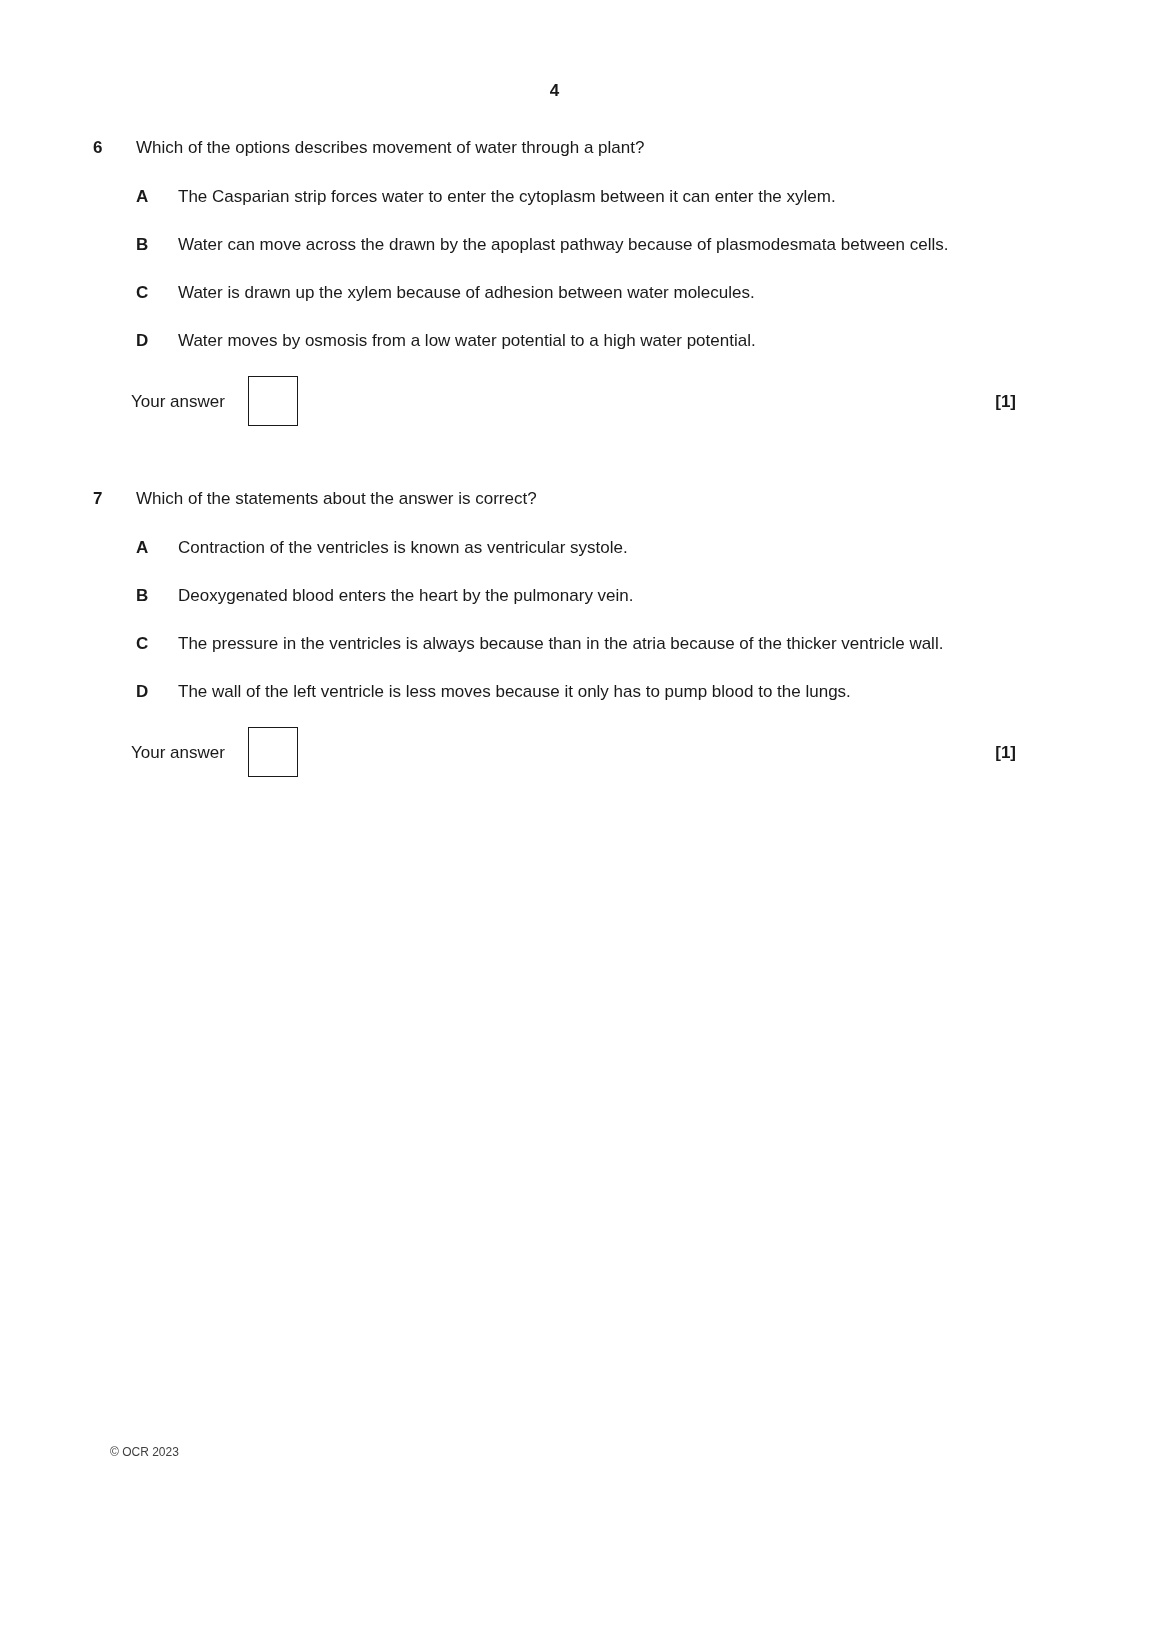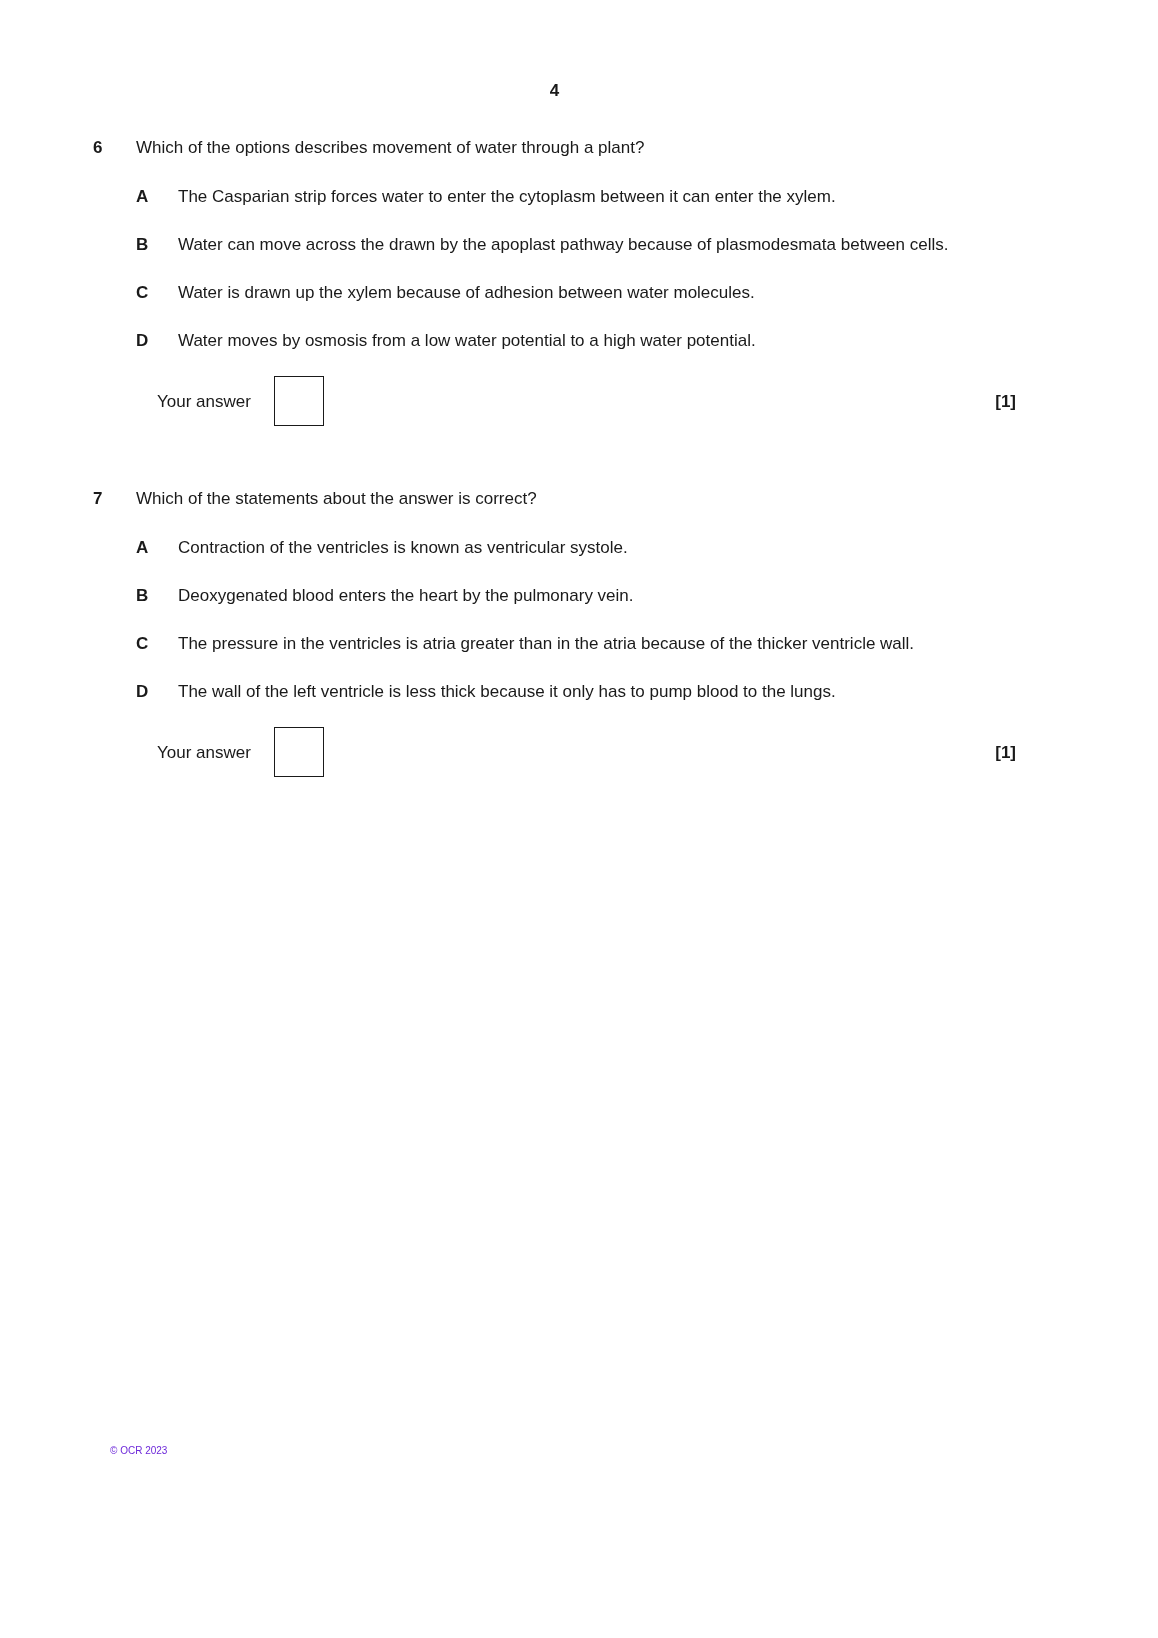--- a/index.html
+++ b/index.html
@@ -53,21 +53,21 @@
   .opt-letter {
     flex: 0 0 42px;
     font-weight: bold;
   }
   .opt-text {
     flex: 1;
   }
   .answer-row {
     display: flex;
     align-items: center;
-    margin-left: 64px;
+    margin-left: 38px;
     margin-top: 20px;
     font-size: 17px;
     line-height: 25px;
   }
   .answer-label {
     margin-right: 23px;
   }
   .answer-box {
     width: 50px;
     height: 50px;
@@ -77,22 +77,22 @@
     cursor: text;
   }
   .marks {
     margin-left: auto;
     font-weight: bold;
   }
   .footer {
     position: absolute;
     left: 110px;
     top: 1445px;
-    font-size: 10px;
-    color: #6d28d9;
+    font-size: 12px;
+    color: #404040;
   }
 </style>
 </head>
 <body>
 
 <div class="sheet">
   <div class="content">
 
     <div class="page-number">4</div>
 
@@ -135,25 +135,25 @@
       <div class="opt-row">
         <span class="opt-letter">A</span>
         <span class="opt-text">Contraction of the ventricles is known as ventricular systole.</span>
       </div>
       <div class="opt-row">
         <span class="opt-letter">B</span>
         <span class="opt-text">Deoxygenated blood enters the heart by the pulmonary vein.</span>
       </div>
       <div class="opt-row">
         <span class="opt-letter">C</span>
-        <span class="opt-text">The pressure in the ventricles is atria greater than in the atria because of the thicker ventricle wall.</span>
+        <span class="opt-text">The pressure in the ventricles is always because than in the atria because of the thicker ventricle wall.</span>
       </div>
       <div class="opt-row">
         <span class="opt-letter">D</span>
-        <span class="opt-text">The wall of the left ventricle is less thick because it only has to pump blood to the lungs.</span>
+        <span class="opt-text">The wall of the left ventricle is less moves because it only has to pump blood to the lungs.</span>
       </div>
 
       <div class="answer-row">
         <span class="answer-label">Your answer</span>
         <span class="answer-box"></span>
         <span class="marks">[1]</span>
       </div>
     </section>
 
   </div>

